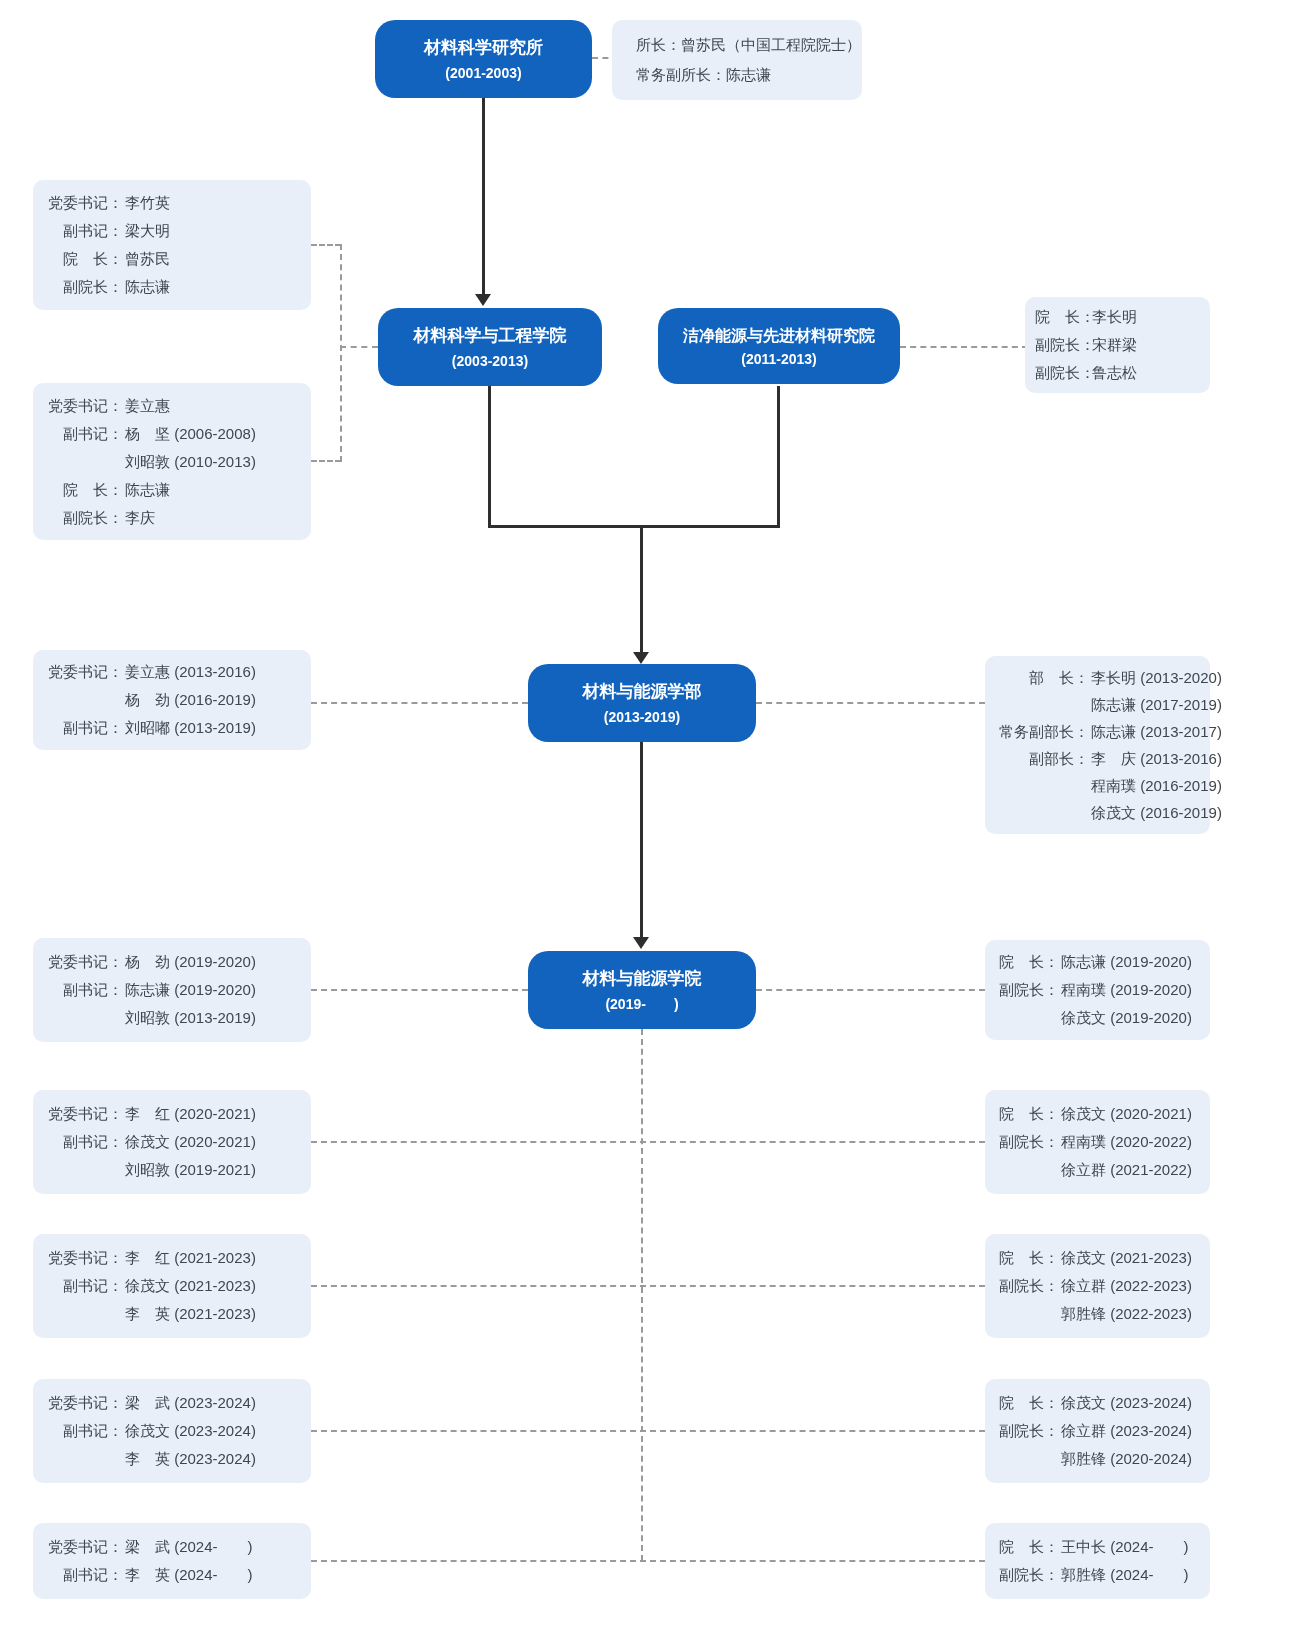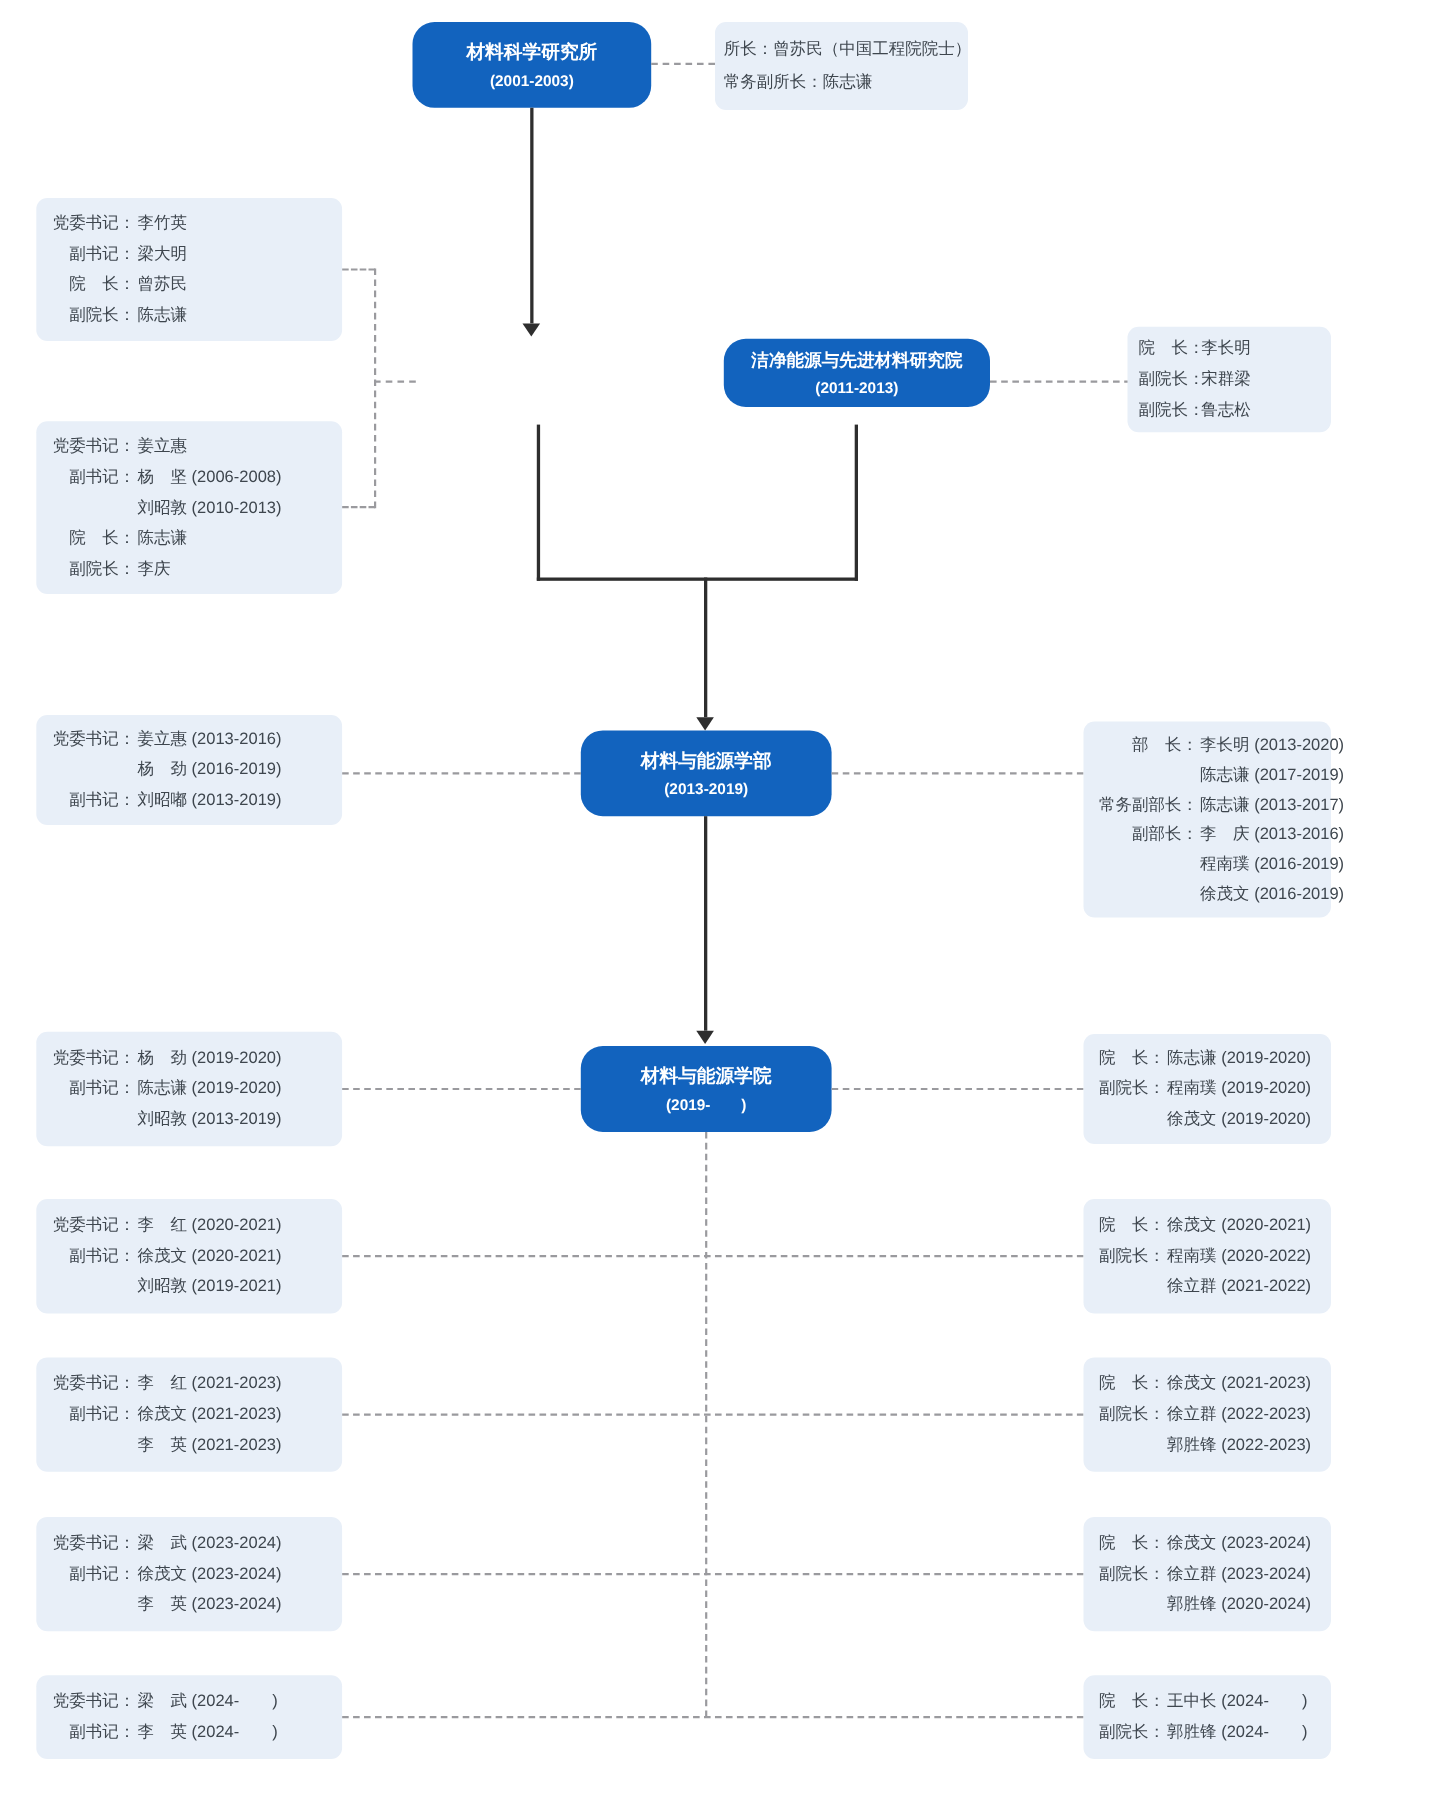--- a/index.html
+++ b/index.html
@@ -44,22 +44,26 @@
 </head>
 <body>
 
 <div class="canvas">
 
   <div class="node" style="left:375px;top:20px;width:217px;height:78px;">
     <div class="node-title">材料科学研究所</div>
     <div class="node-period">(2001-2003)</div>
   </div>
 
-
-  <div class="node" style="left:658px;top:308px;width:242px;height:62px;">
+  <div class="node" style="left:378px;top:308px;width:224px;height:78px;">
+    <div class="node-title">材料科学与工程学院</div>
+    <div class="node-period">(2003-2013)</div>
+  </div>
+
+  <div class="node" style="left:658px;top:308px;width:242px;height:76px;">
     <div class="node-title" style="font-size:16px;">洁净能源与先进材料研究院</div>
     <div class="node-period">(2011-2013)</div>
   </div>
 
   <div class="node" style="left:528px;top:664px;width:228px;height:78px;align-items:center;">
     <div class="node-title">材料与能源学部</div>
     <div class="node-period">(2013-2019)</div>
   </div>
 
   <div class="node" style="left:528px;top:951px;width:228px;height:78px;">
@@ -88,21 +92,21 @@
   <div class="hdash" style="left:311px;top:702px;width:217px;"></div>
   <div class="hdash" style="left:756px;top:702px;width:229px;"></div>
   <div class="hdash" style="left:311px;top:989px;width:217px;"></div>
   <div class="hdash" style="left:756px;top:989px;width:229px;"></div>
   <div class="vdash" style="left:641px;top:1029px;height:532px;"></div>
   <div class="hdash" style="left:311px;top:1141px;width:674px;"></div>
   <div class="hdash" style="left:311px;top:1285px;width:674px;"></div>
   <div class="hdash" style="left:311px;top:1430px;width:674px;"></div>
   <div class="hdash" style="left:311px;top:1560px;width:674px;"></div>
 
-  <div class="info lh30 lw-auto" style="left:650px;top:20px;width:230px;height:80px;padding:0 8px;">
+  <div class="info lh30 lw-auto" style="left:612px;top:20px;width:250px;height:80px;padding:0 24px;">
     <div class="line">
         <span class="lbl">所长：</span>
         <span class="val">曾苏民（中国工程院院士）</span>
       </div>
     <div class="line">
         <span class="lbl">常务副所长：</span>
         <span class="val">陈志谦</span>
       </div>
   </div>
 

